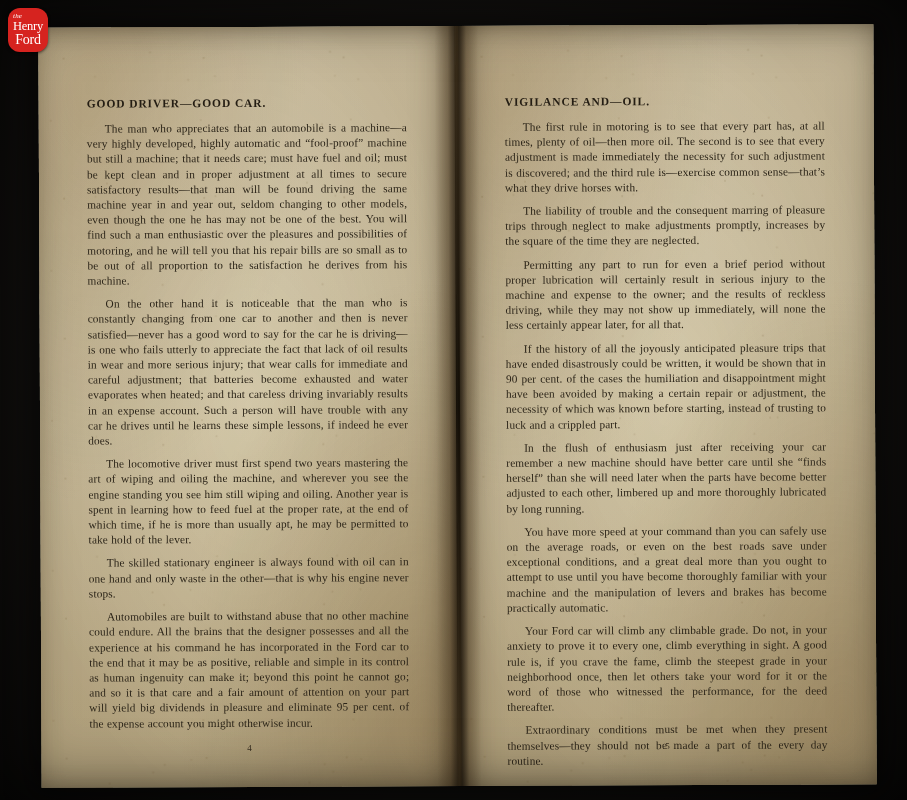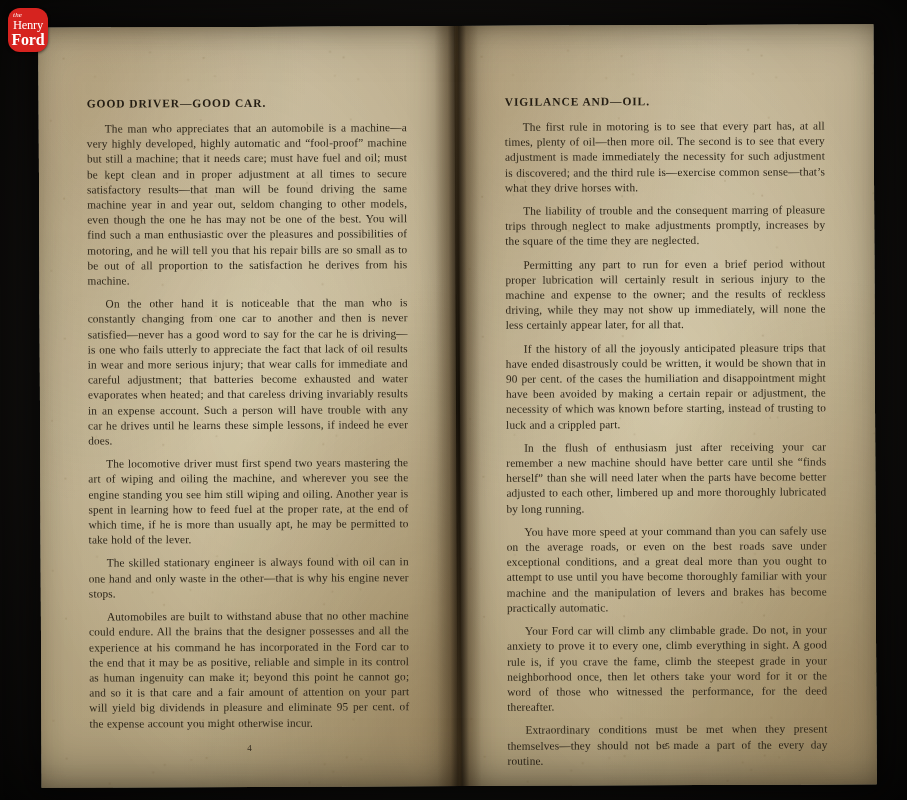--- a/index.html
+++ b/index.html
@@ -174,22 +174,22 @@
     margin-left: 5px;
     font-style: italic;
     letter-spacing: 0.2px;
   }
   .logo-henry {
     font-size: 12.5px;
     font-weight: normal;
     letter-spacing: -0.2px;
   }
   .logo-ford {
-    font-size: 16px;
-    font-weight: bold;
+    font-size: 14px;
+    font-weight: normal;
     letter-spacing: -0.2px;
   }
 
   
   .edge-noise {
     position: absolute;
     inset: 0;
     pointer-events: none;
     box-shadow: inset 0 0 60px 10px rgba(0,0,0,0.55);
   }

